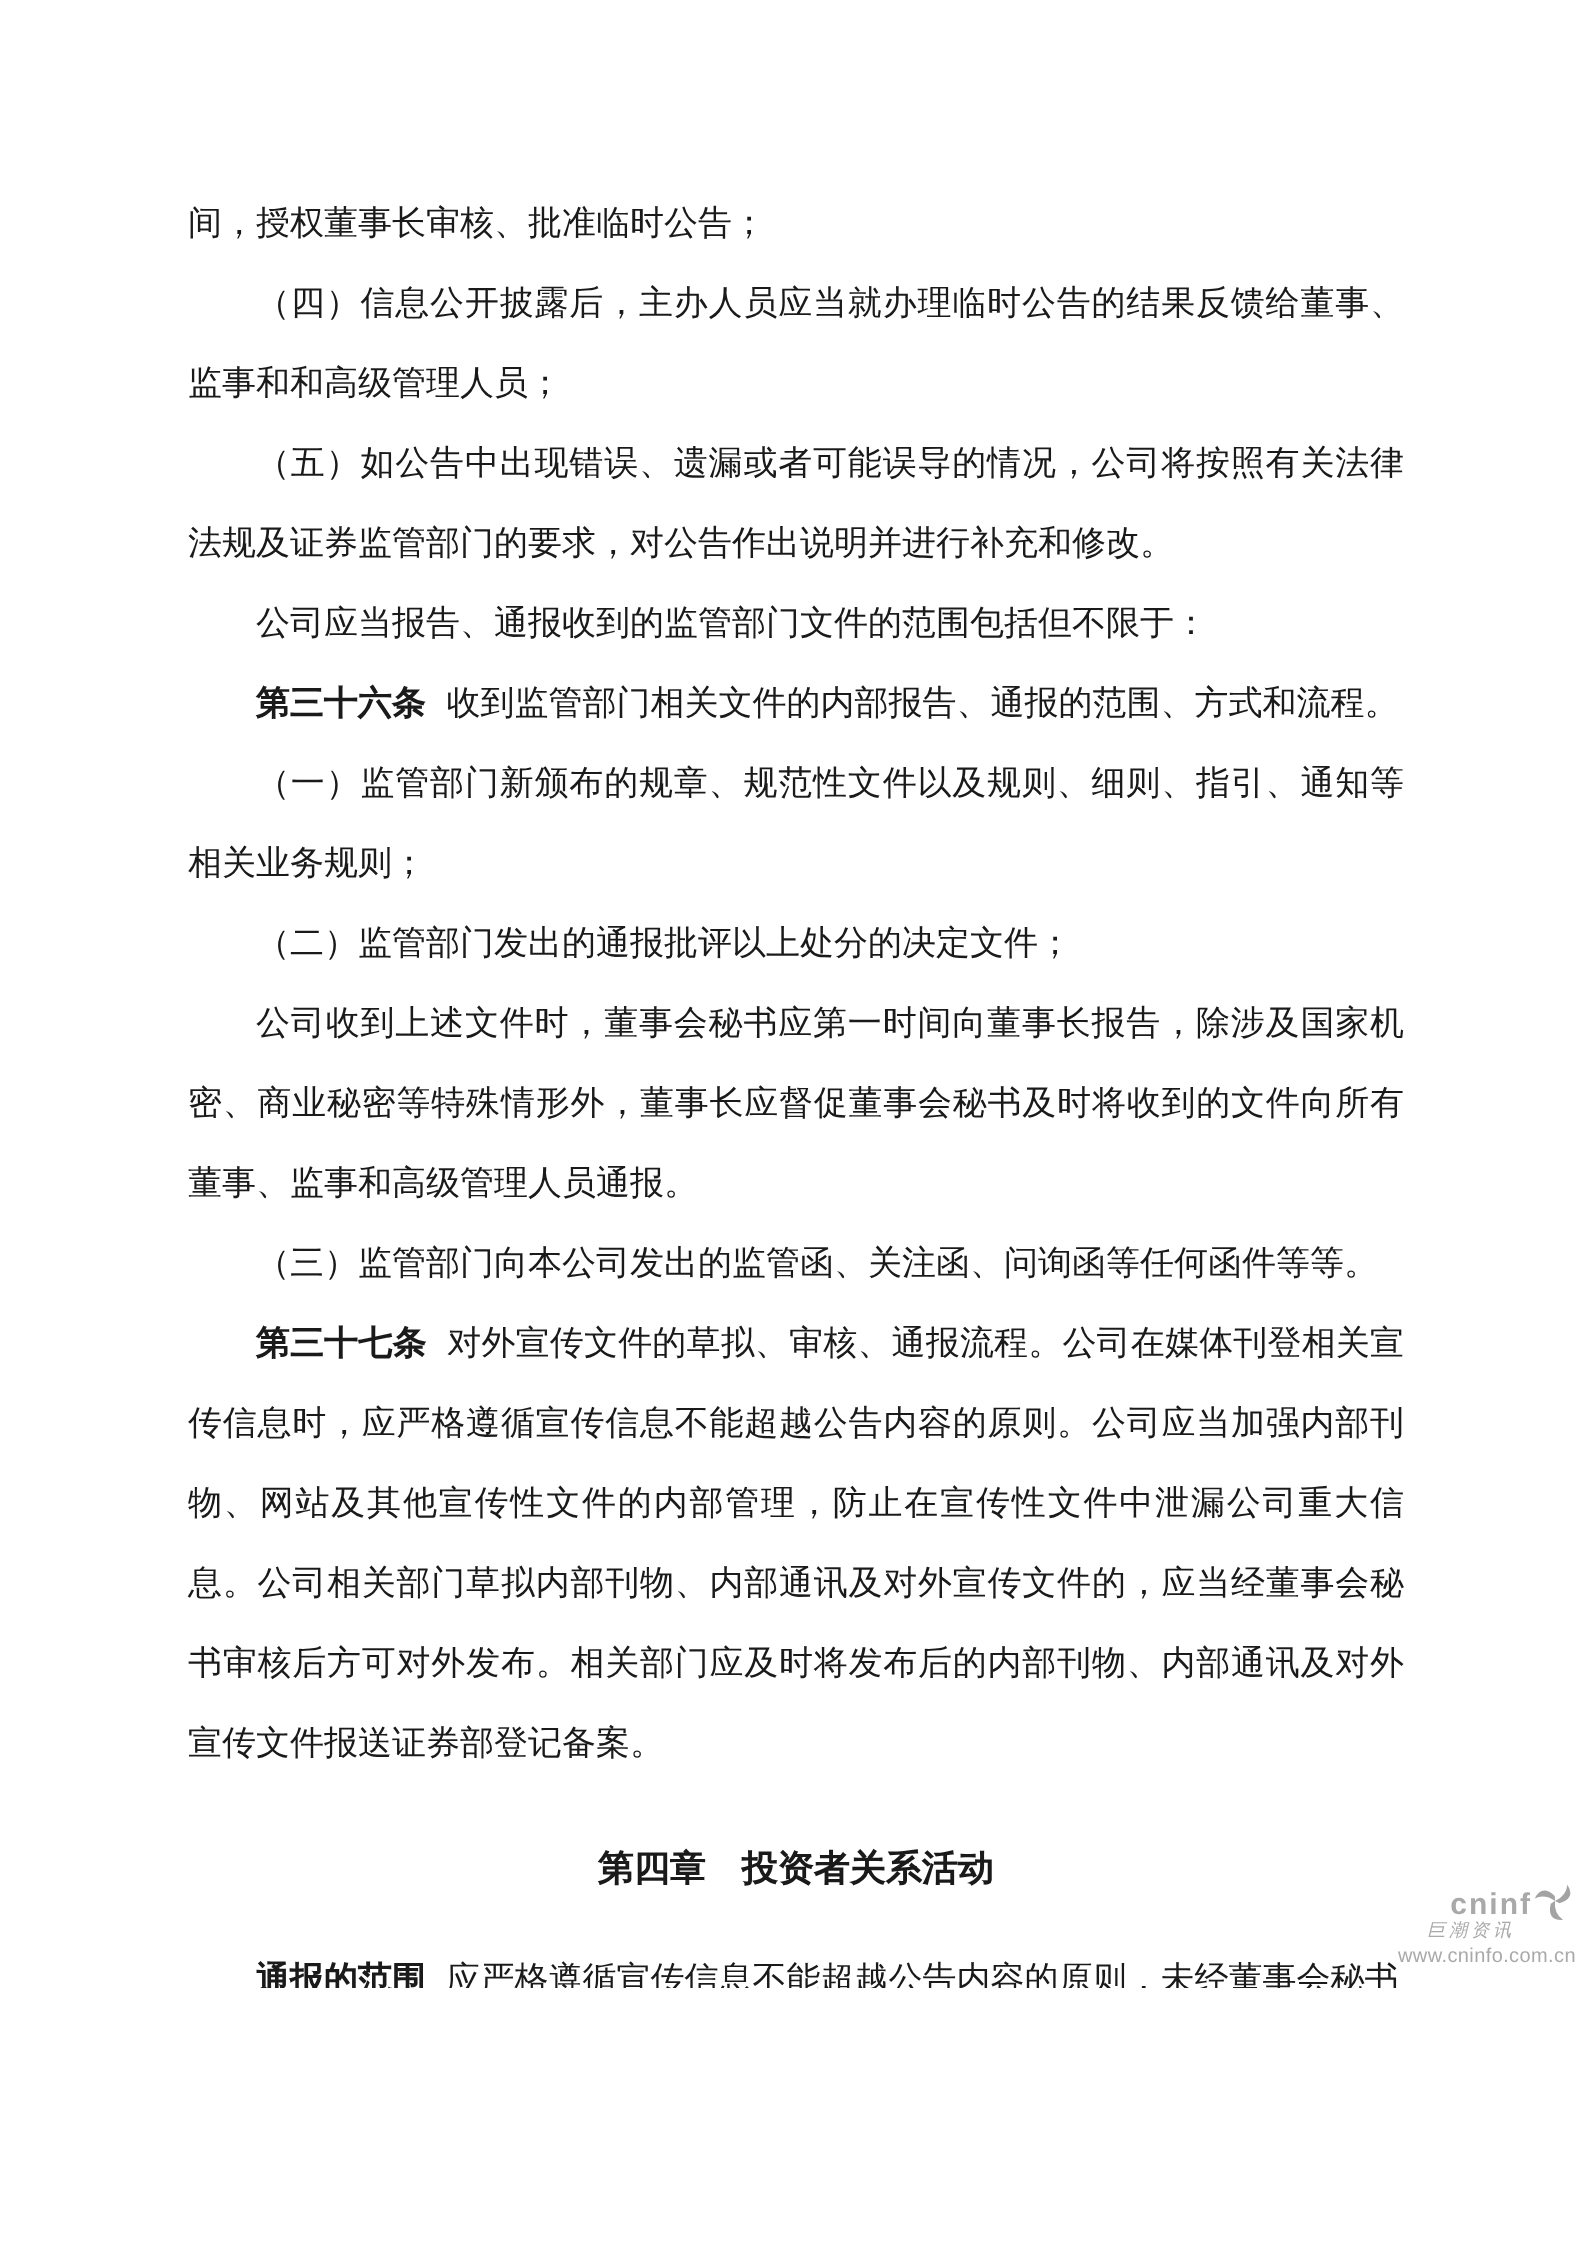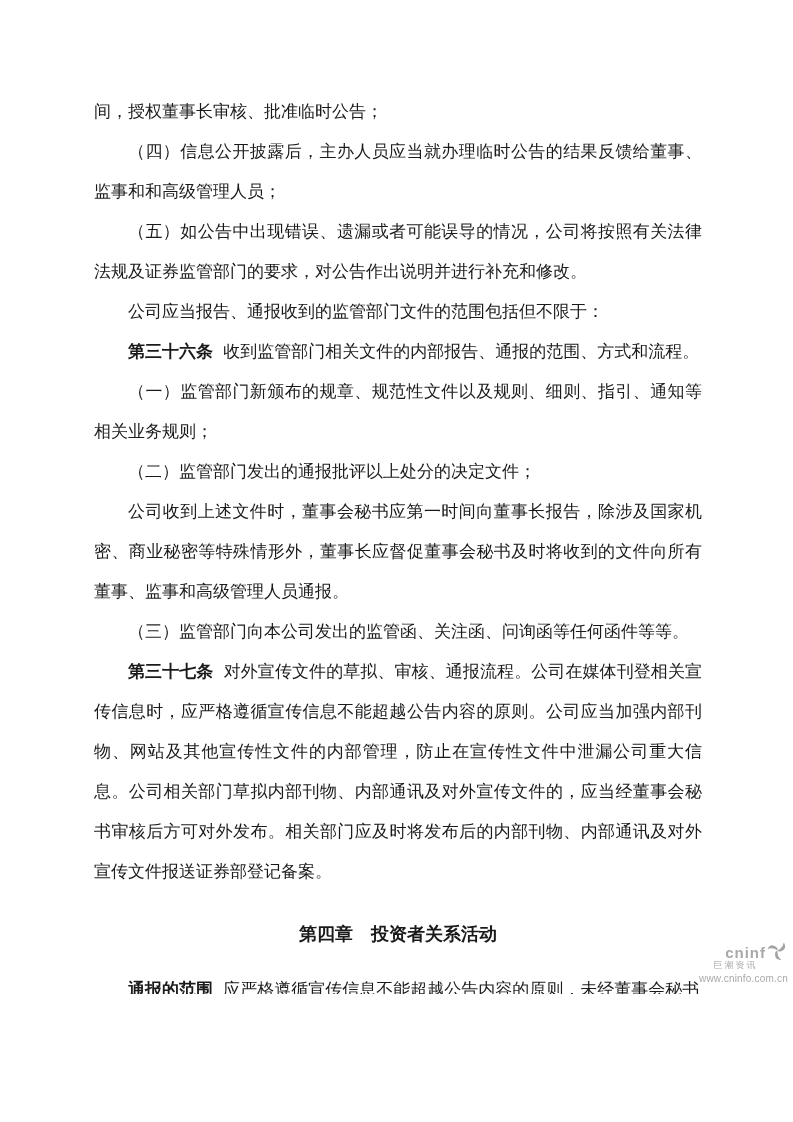--- a/index.html
+++ b/index.html
@@ -70,20 +70,21 @@
   }
   .swirl {
     display: block;
     margin-top: -3px;
   }
   .logo-cn {
     font-size: 9px;
     letter-spacing: 2px;
     margin-top: 0px;
     padding-right: 16px;
+    font-style: italic;
   }
   .logo-url {
     font-size: 10px;
     letter-spacing: 0.2px;
     margin-top: 2px;
   }
 </style>
 </head>
 <body>
 

